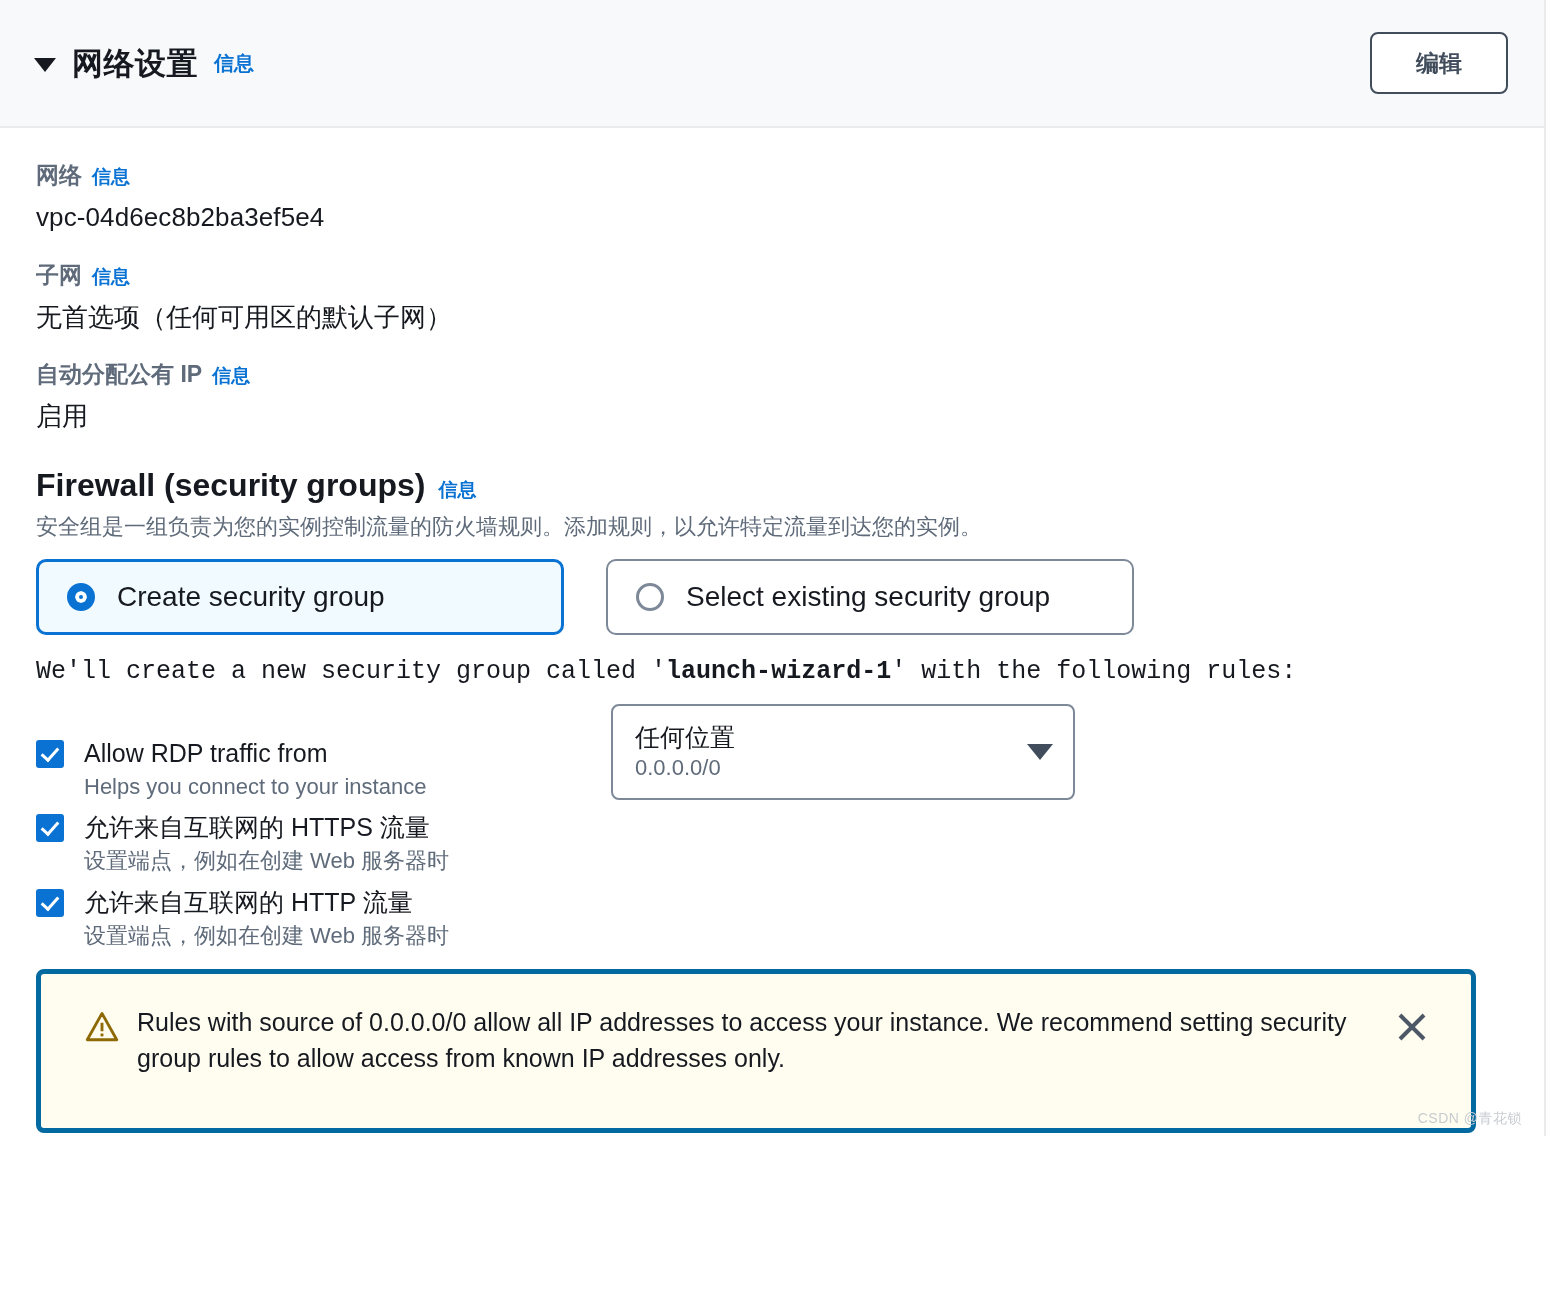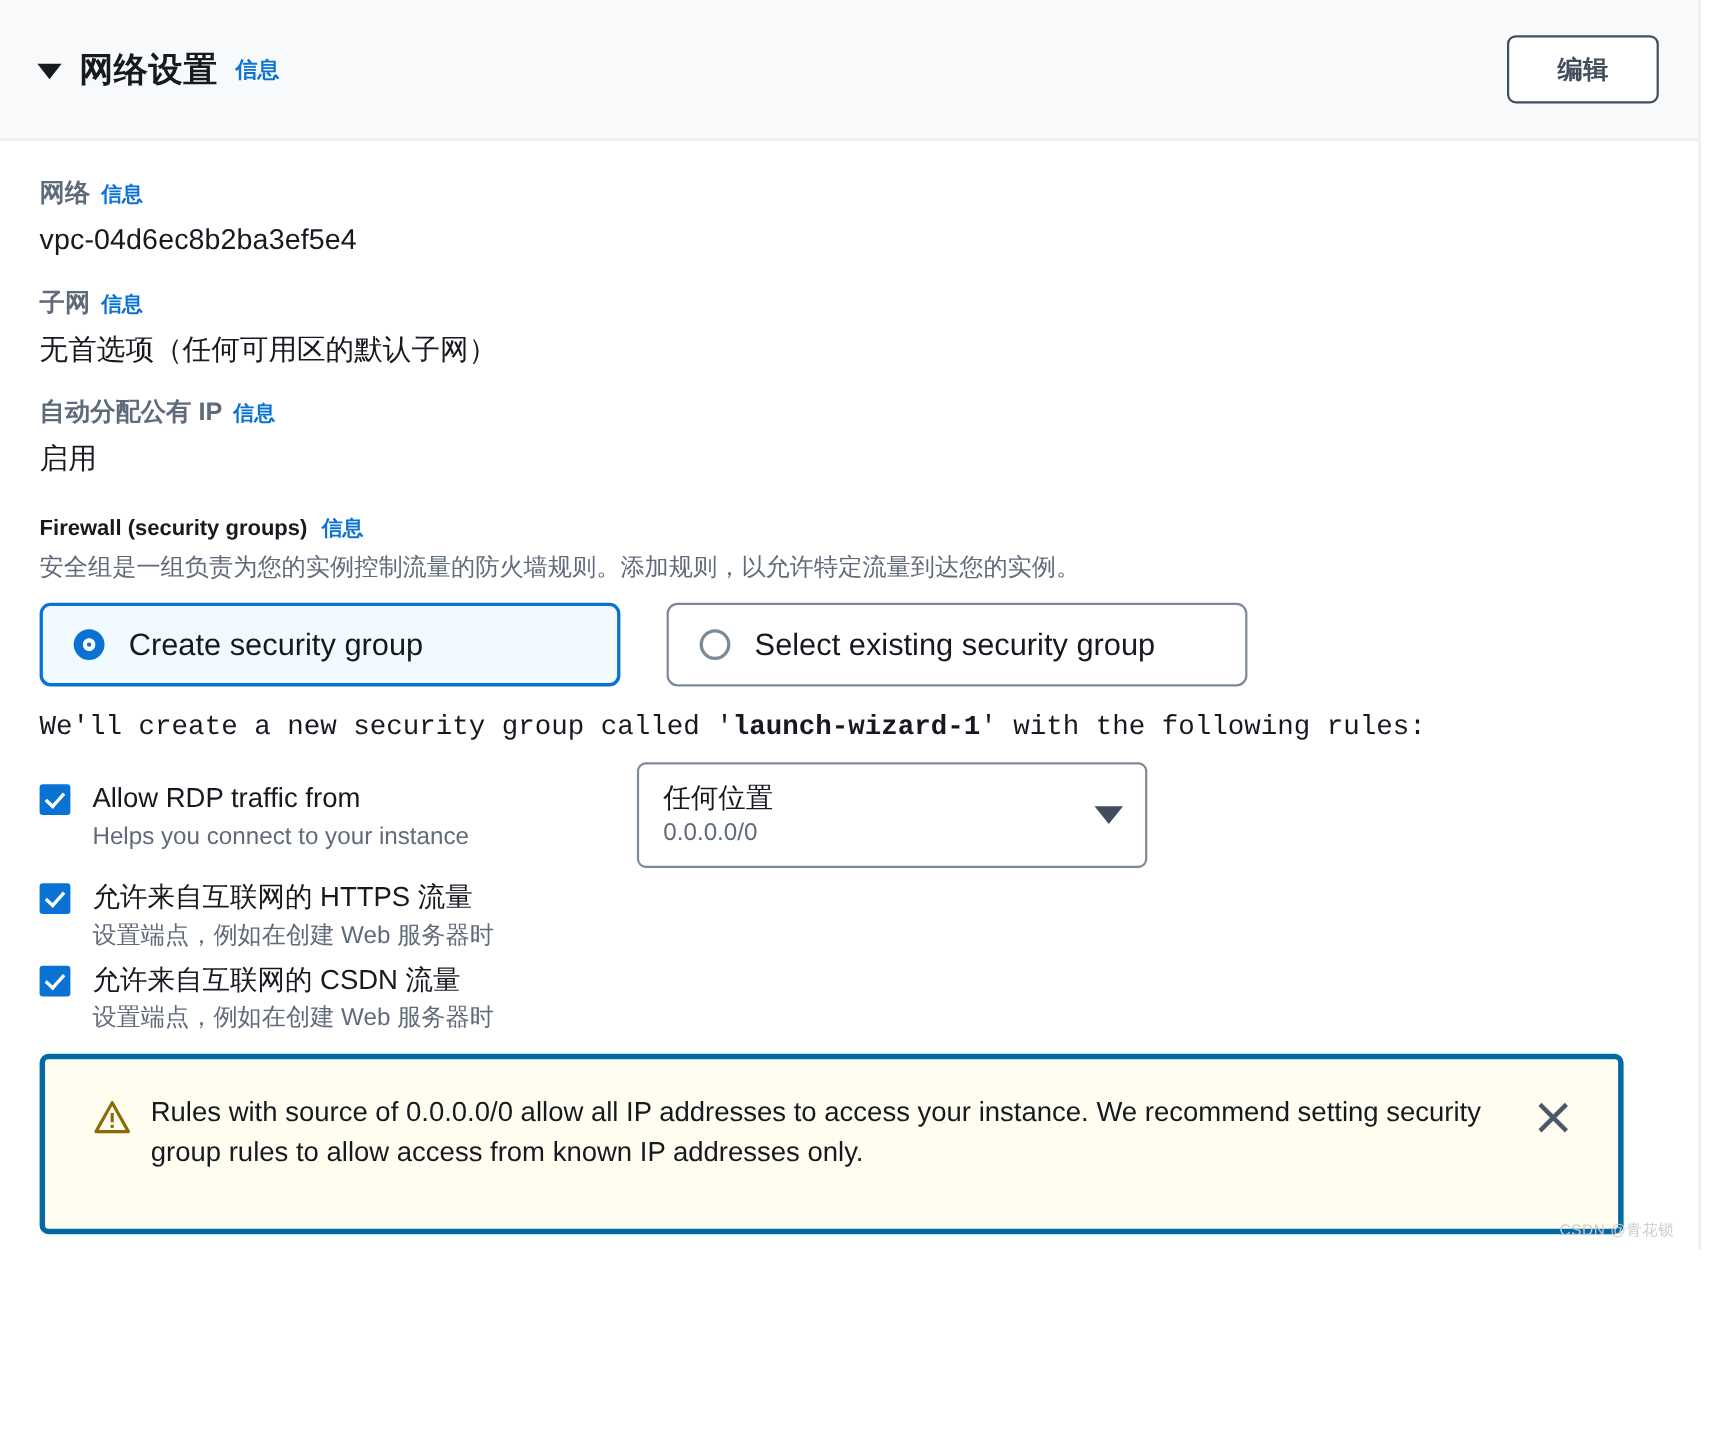--- a/index.html
+++ b/index.html
@@ -103,21 +103,21 @@
   .field-value.mono-ish { letter-spacing: .1px; }
 
   
   .fw-heading {
     display: flex;
     align-items: baseline;
     gap: 13px;
     margin: 34px 0 8px 0;
   }
   .fw-title {
-    font-size: 20px;
+    font-size: 32px;
     font-weight: 700;
     color: #16191f;
   }
   .fw-desc {
     font-size: 22px;
     color: #5f6b7a;
     margin-bottom: 18px;
     line-height: 1.35;
   }
   .radio-cards {
@@ -168,22 +168,23 @@
     font-size: 25px;
     color: #16191f;
     margin: 10px 0 22px 0;
     font-family: Liberation Mono, monospace;
   }
   .rules-line b { font-weight: 700; }
 
   
   .rule-row {
     display: flex;
-    align-items: center;
+    align-items: flex-end;
     margin-bottom: 14px;
+    gap: 32px;
   }
   .rule-main { width: 510px; flex: 0 0 auto; }
   .cb-line {
     display: flex;
     align-items: center;
     gap: 20px;
   }
   .checkbox {
     width: 28px;
     height: 28px;
@@ -395,21 +396,21 @@
           <span class="cb-label">允许来自互联网的 HTTPS 流量</span>
         </div>
         <div class="cb-sub">设置端点，例如在创建 Web 服务器时</div>
       </div>
     </div>
 
     <div class="rule-row" style="margin-top:8px;">
       <div class="rule-main">
         <div class="cb-line">
           <span class="checkbox"></span>
-          <span class="cb-label">允许来自互联网的 CSDN 流量</span>
+          <span class="cb-label">允许来自互联网的 HTTP 流量</span>
         </div>
         <div class="cb-sub">设置端点，例如在创建 Web 服务器时</div>
       </div>
     </div>
 
   </div>
 
   <div class="alert">
     <svg class="warn-icon" viewBox="0 0 24 24">
       <path d="M12 2.4 L22.4 21 L1.6 21 Z" fill="none" stroke="#8d6a05" stroke-width="2" stroke-linejoin="round"></path>

